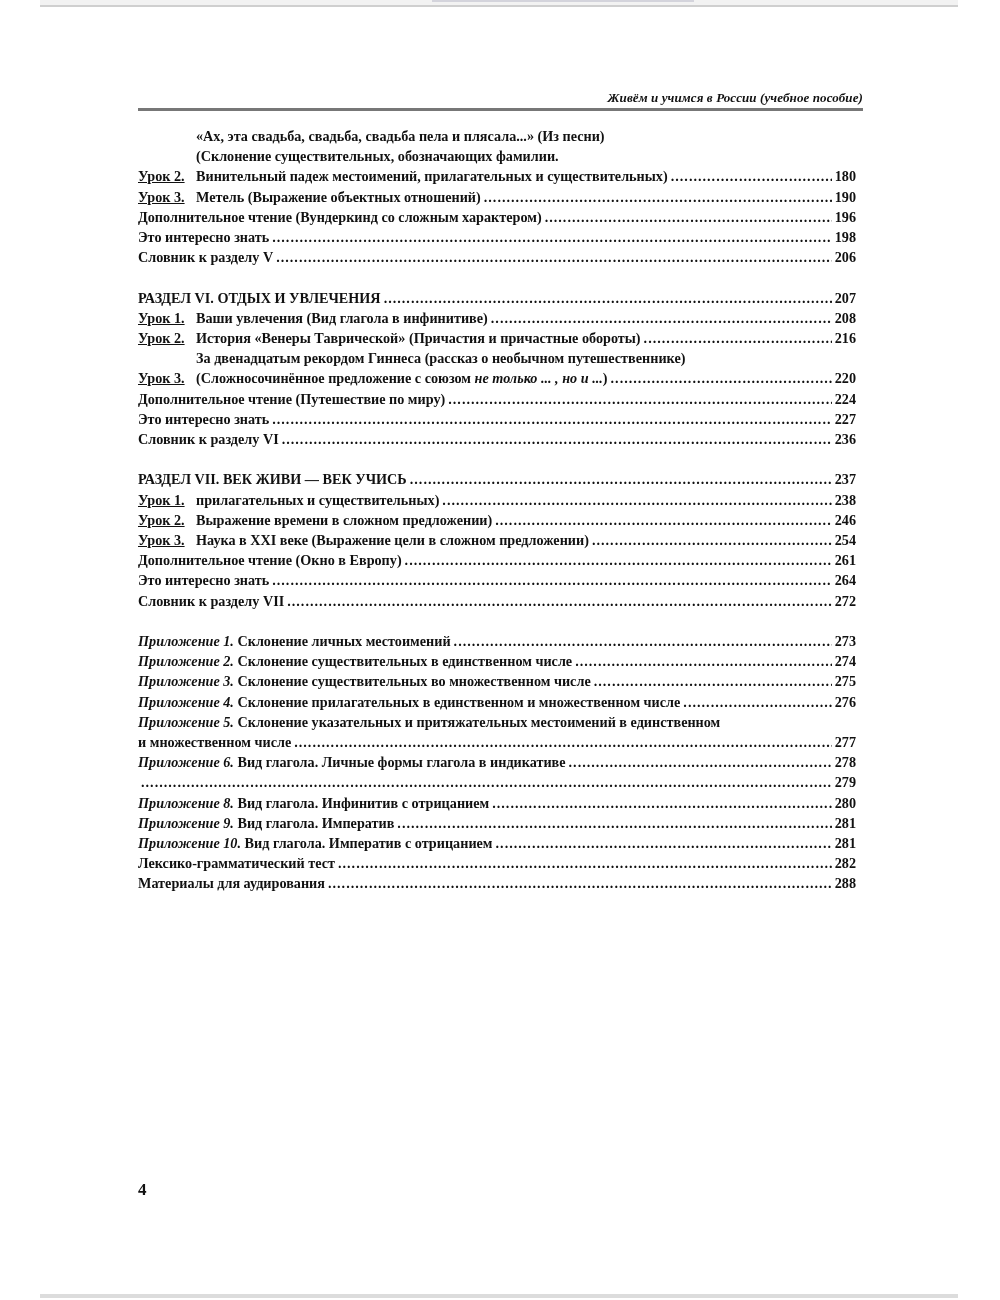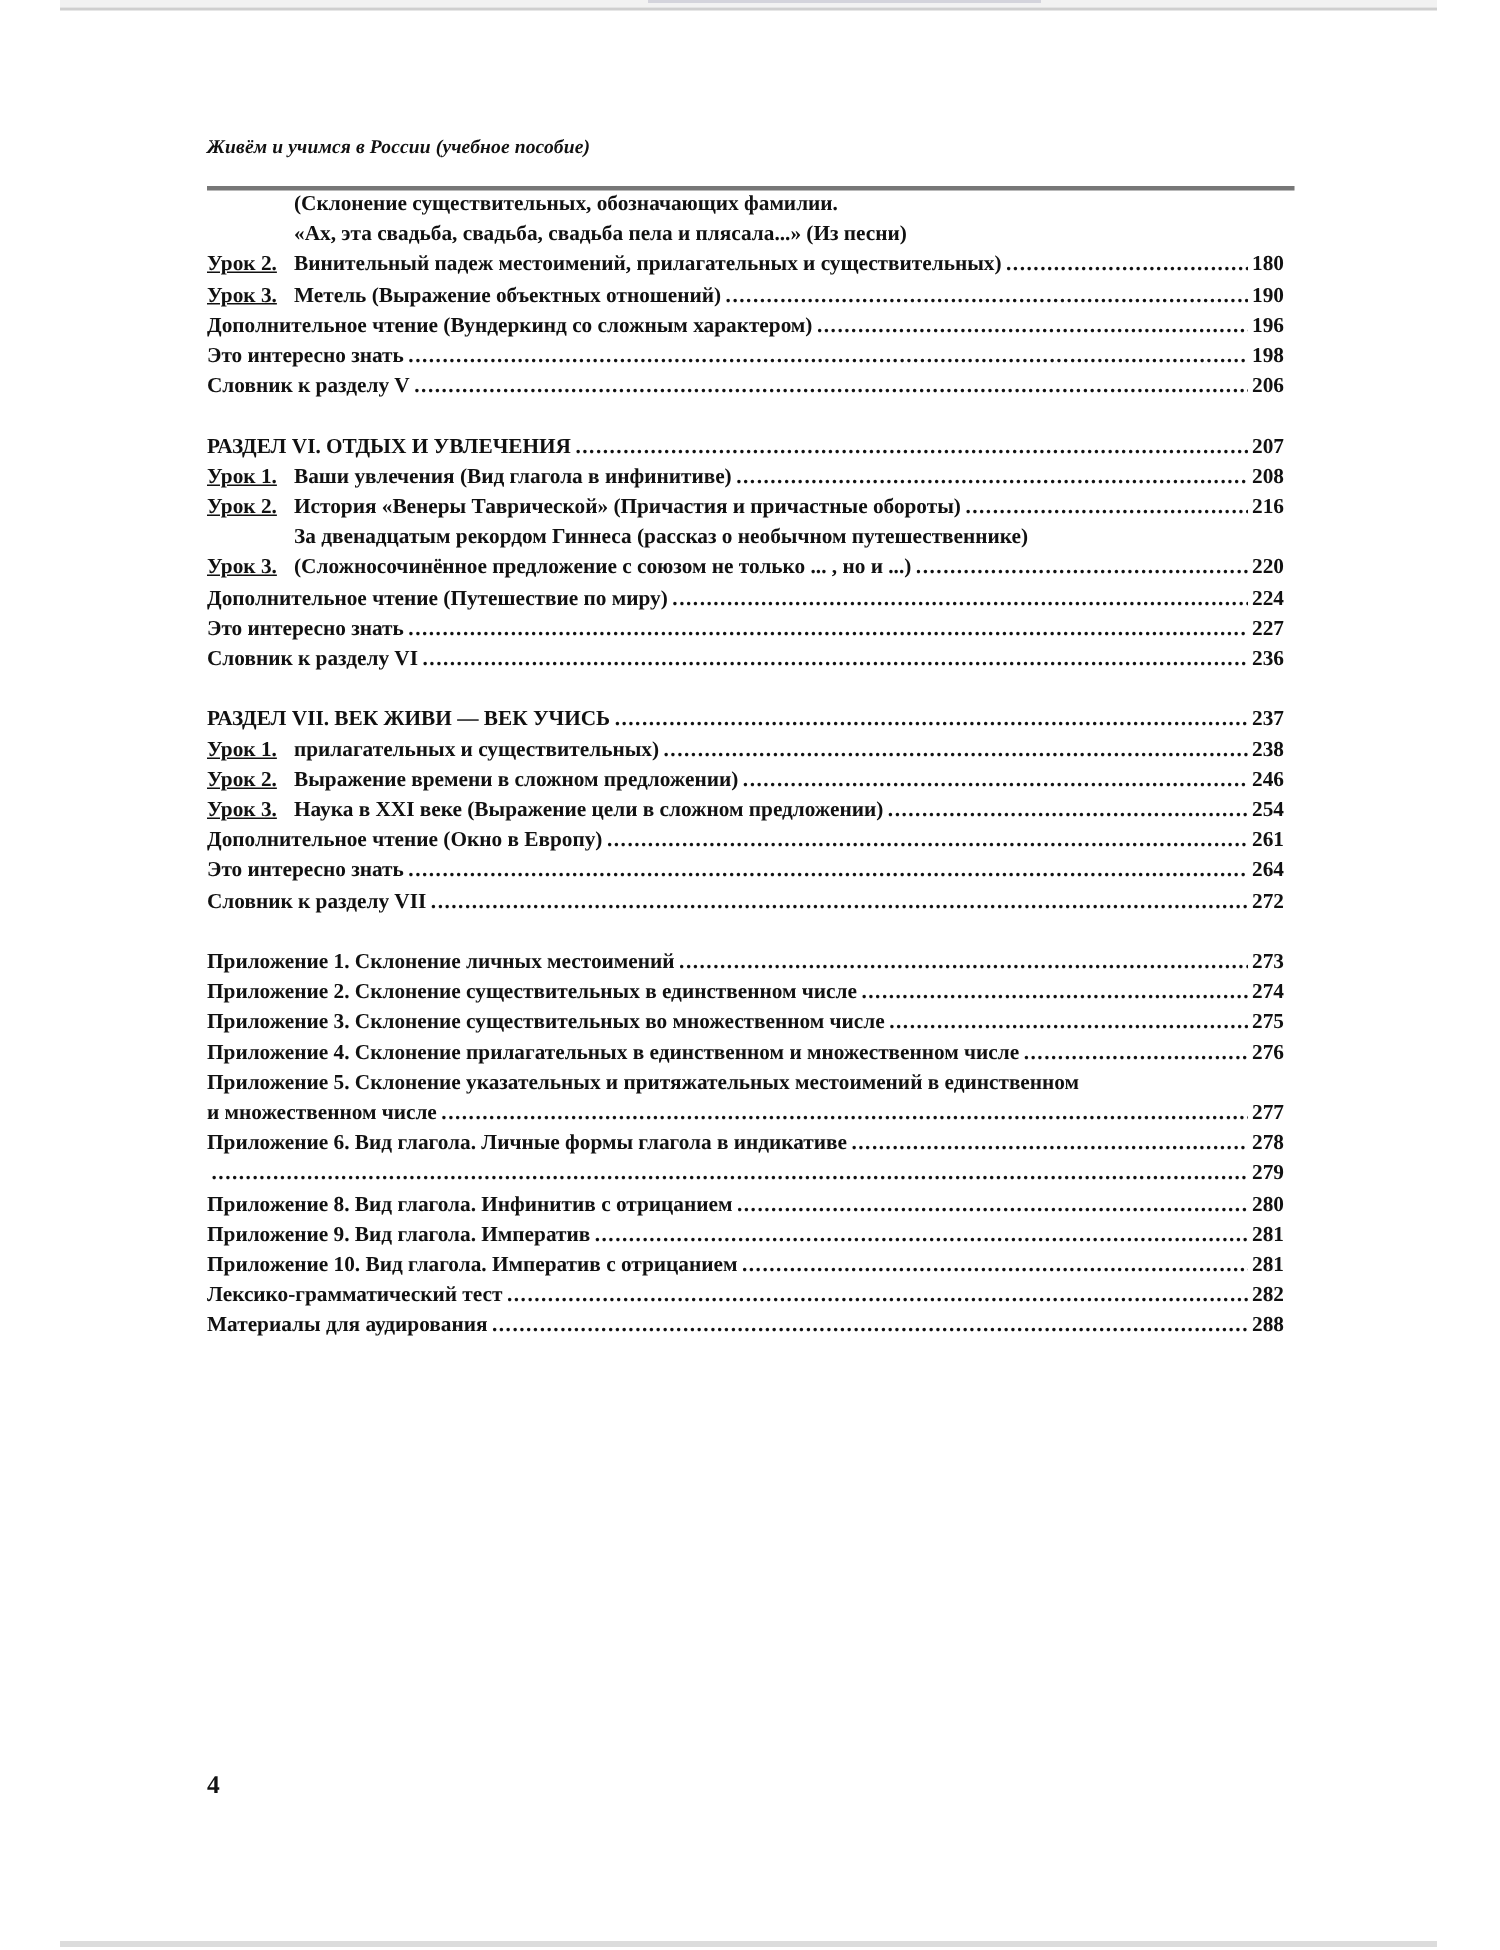--- a/index.html
+++ b/index.html
@@ -8,55 +8,55 @@
     font-family: "Liberation Serif", "DejaVu Serif", serif; color: #111;
   }
   .top-strip { position: absolute; left: 40px; top: 0; width: 918px; height: 5px; background: #f2f2f2; }
   .top-strip-handle { position: absolute; left: 432px; top: 0; width: 262px; height: 2px; background: #d4d4dc; }
   .top-rule { position: absolute; left: 40px; top: 5px; width: 918px; height: 2px; background: #cfcfcf; }
   .bottom-rule { position: absolute; left: 40px; top: 1294px; width: 918px; height: 4px; background: #dcdcdc; }
 
   .running-head {
     position: absolute; left: 138px; top: 90px; width: 725px;
     font-style: italic; font-size: 13px; font-weight: bold; letter-spacing: 0.1px;
-    border-bottom: 3px solid #777; padding-bottom: 18px; line-height: 16px;
+    border-bottom: 3px solid #777; padding-bottom: 2px; line-height: 16px; text-align: right;
   }
   .toc { position: absolute; left: 138px; top: 126px; width: 718px; font-size: 14.2px; font-weight: bold; line-height: 20.2px; }
   .group { margin-bottom: 20.2px; }
   .entry { display: flex; align-items: flex-end; }
   .entry .num { width: 58px; flex: none; white-space: nowrap; text-decoration: underline; }
   .entry .body { flex: 1; min-width: 0; }
   .line { display: flex; align-items: baseline; }
   .line .txt { white-space: nowrap; }
   .line .dots { flex: 1; overflow: hidden; white-space: nowrap; margin: 0 3px; letter-spacing: 1px; }
   .line .dots::before { content: "........................................................................................................................................................................................................................................................"; }
   .line .page { white-space: nowrap; }
-  .it { }
+  .it { font-style: italic; }
   .page-number { position: absolute; left: 138px; top: 1180px; font-size: 17px; font-weight: bold; }
 </style>
 </head>
 <body>
 
 <div class="top-strip"></div>
 <div class="top-strip-handle"></div>
 <div class="top-rule"></div>
 
 <div class="running-head">Живём и учимся в России (учебное пособие)</div>
 
 <div class="toc">
 
   <div class="group">
     <div class="entry">
       <span class="num">Урок 2.</span>
       <div class="body">
         <div class="line">
+            <span class="txt">«Ах, эта свадьба, свадьба, свадьба пела и плясала...» (Из песни)</span>
+          </div>
+        <div class="line">
             <span class="txt">(Склонение существительных, обозначающих фамилии.</span>
-          </div>
-        <div class="line">
-            <span class="txt">«Ах, эта свадьба, свадьба, свадьба пела и плясала...» (Из песни)</span>
           </div>
         <div class="line">
             <span class="txt">Винительный падеж местоимений, прилагательных и существительных)</span>
             <span class="dots"></span>
             <span class="page">180</span>
           </div>
       </div>
     </div>
     <div class="entry">
       <span class="num">Урок 3.</span>

